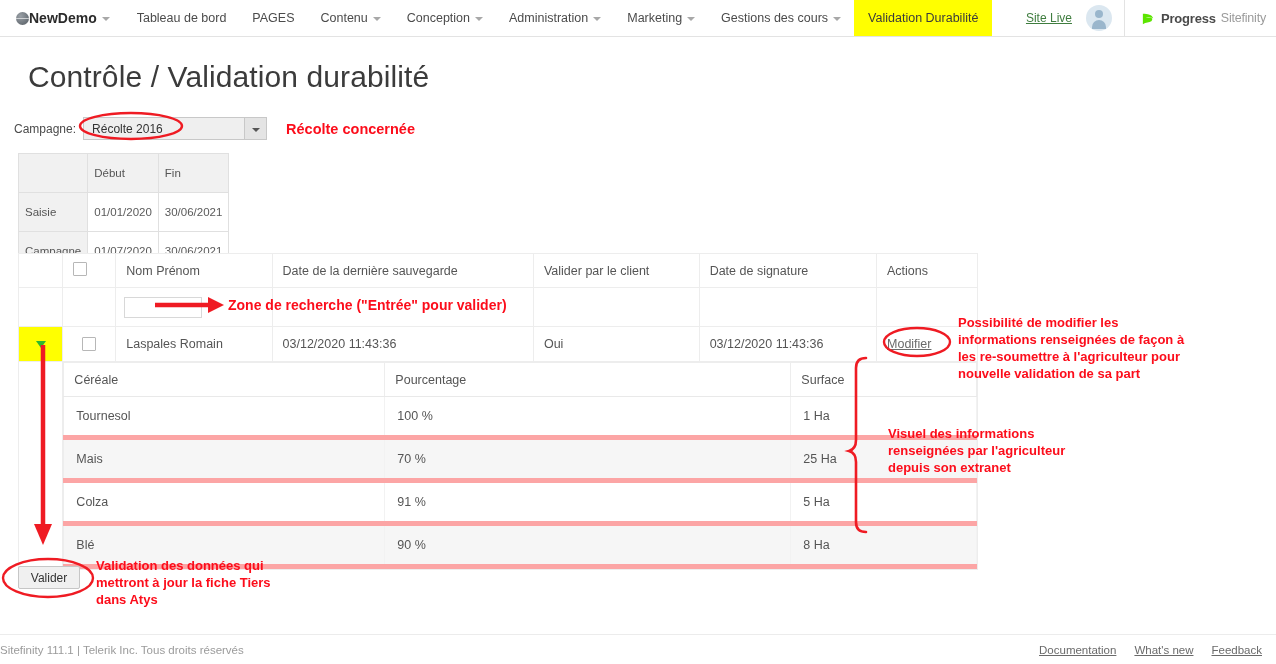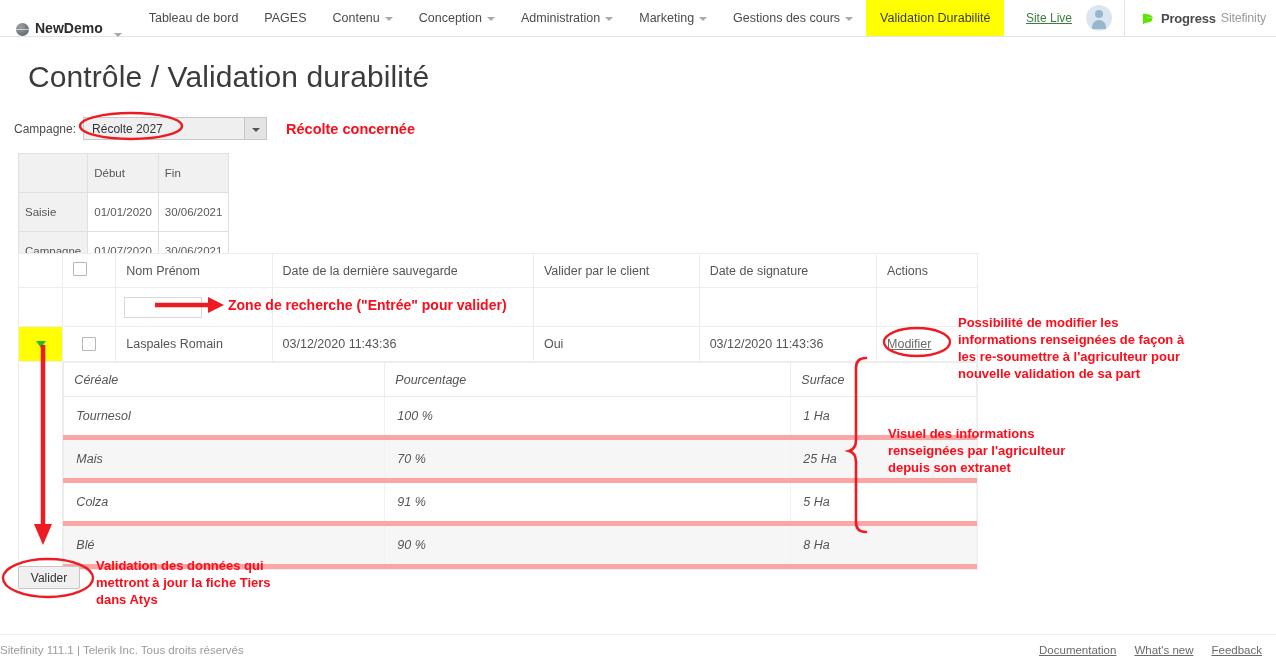--- a/index.html
+++ b/index.html
@@ -12,21 +12,21 @@
     position:relative;
   }
   
   #topbar{
     position:absolute;left:0;top:0;width:1276px;height:36px;
     background:#fff;border-bottom:1px solid #e3e3e3;
     display:flex;align-items:stretch;
   }
   .nav-left{display:flex;align-items:center;height:36px;}
   .site-item{
-    display:flex;align-items:flex-end;gap:6px;
+    display:flex;align-items:center;
     padding:0 14px 0 16px;height:36px;font-size:14px;color:#2b2b2b;font-weight:bold;
     cursor:default;
   }
   .globe{
     width:13px;height:13px;border-radius:50%;
     background:radial-gradient(circle at 35% 32%, #9aa0a6 0%, #6f767d 60%, #53585d 100%);
     position:relative;flex:none;
   }
   .globe::after{
     content:"";position:absolute;left:0;top:6px;width:13px;height:1px;background:rgba(255,255,255,.6);
@@ -133,21 +133,21 @@
   .tri-down{
     width:0;height:0;border-left:5px solid transparent;border-right:5px solid transparent;
     border-top:7px solid #2eb82e;
   }
   .data-row td{height:34px;}
   .modifier-link{
     font-size:12.5px;color:#6a6a6a;cursor:pointer;text-decoration:underline;
   }
 
   
-  #detail-cell{padding:0;background:#3b82f6;font-style:italic;}
+  #detail-cell{padding:0;background:#3b82f6;}
   #subgrid{
     width:100%;border-collapse:collapse;font-size:12.5px;
     border-top:1px solid #ededed;
   }
   #subgrid th{
     background:#f6f6f6;color:#555;font-weight:normal;text-align:left;
     height:34px;padding:0 12px;border-bottom:1px solid #e9e9e9;border-right:1px solid #ededed;
     font-size:12.5px;
   }
   #subgrid td{
@@ -238,21 +238,21 @@
       <span class="brand-sitefinity">Sitefinity</span>
     </span>
   </div>
 </div>
 
 <div id="page-title">Contrôle / Validation durabilité</div>
 
 <div id="campaign-row">
   <span class="lbl">Campagne:</span>
   <span class="select-wrap">
-    <span class="select-text">Récolte 2027</span>
+    <span class="select-text">Récolte 2016</span>
     <span class="select-btn">
       <span class="caret"></span>
     </span>
   </span>
   <span id="campaign-note">Récolte concernée</span>
 </div>
 
 <table id="dates-table">
   <thead>
     <tr>

